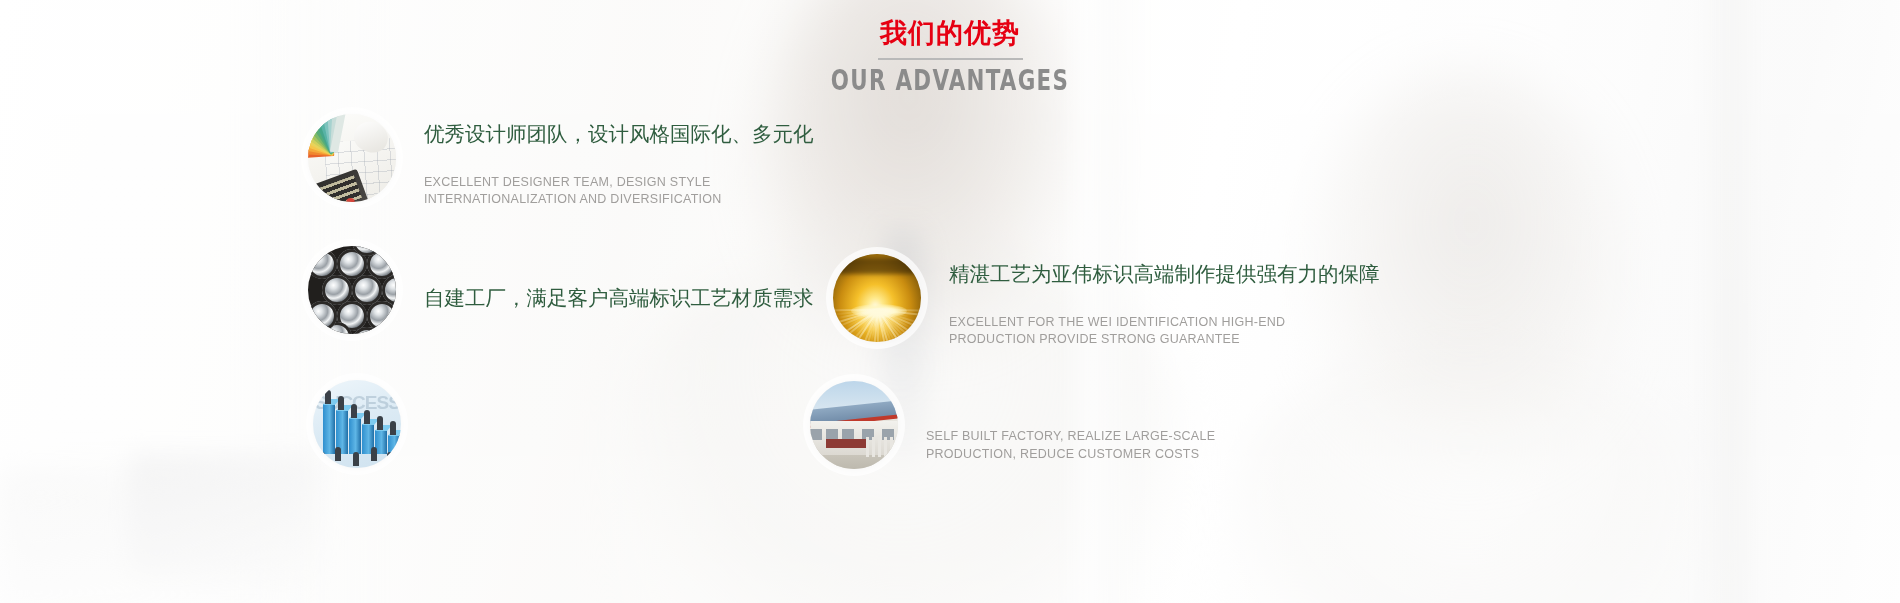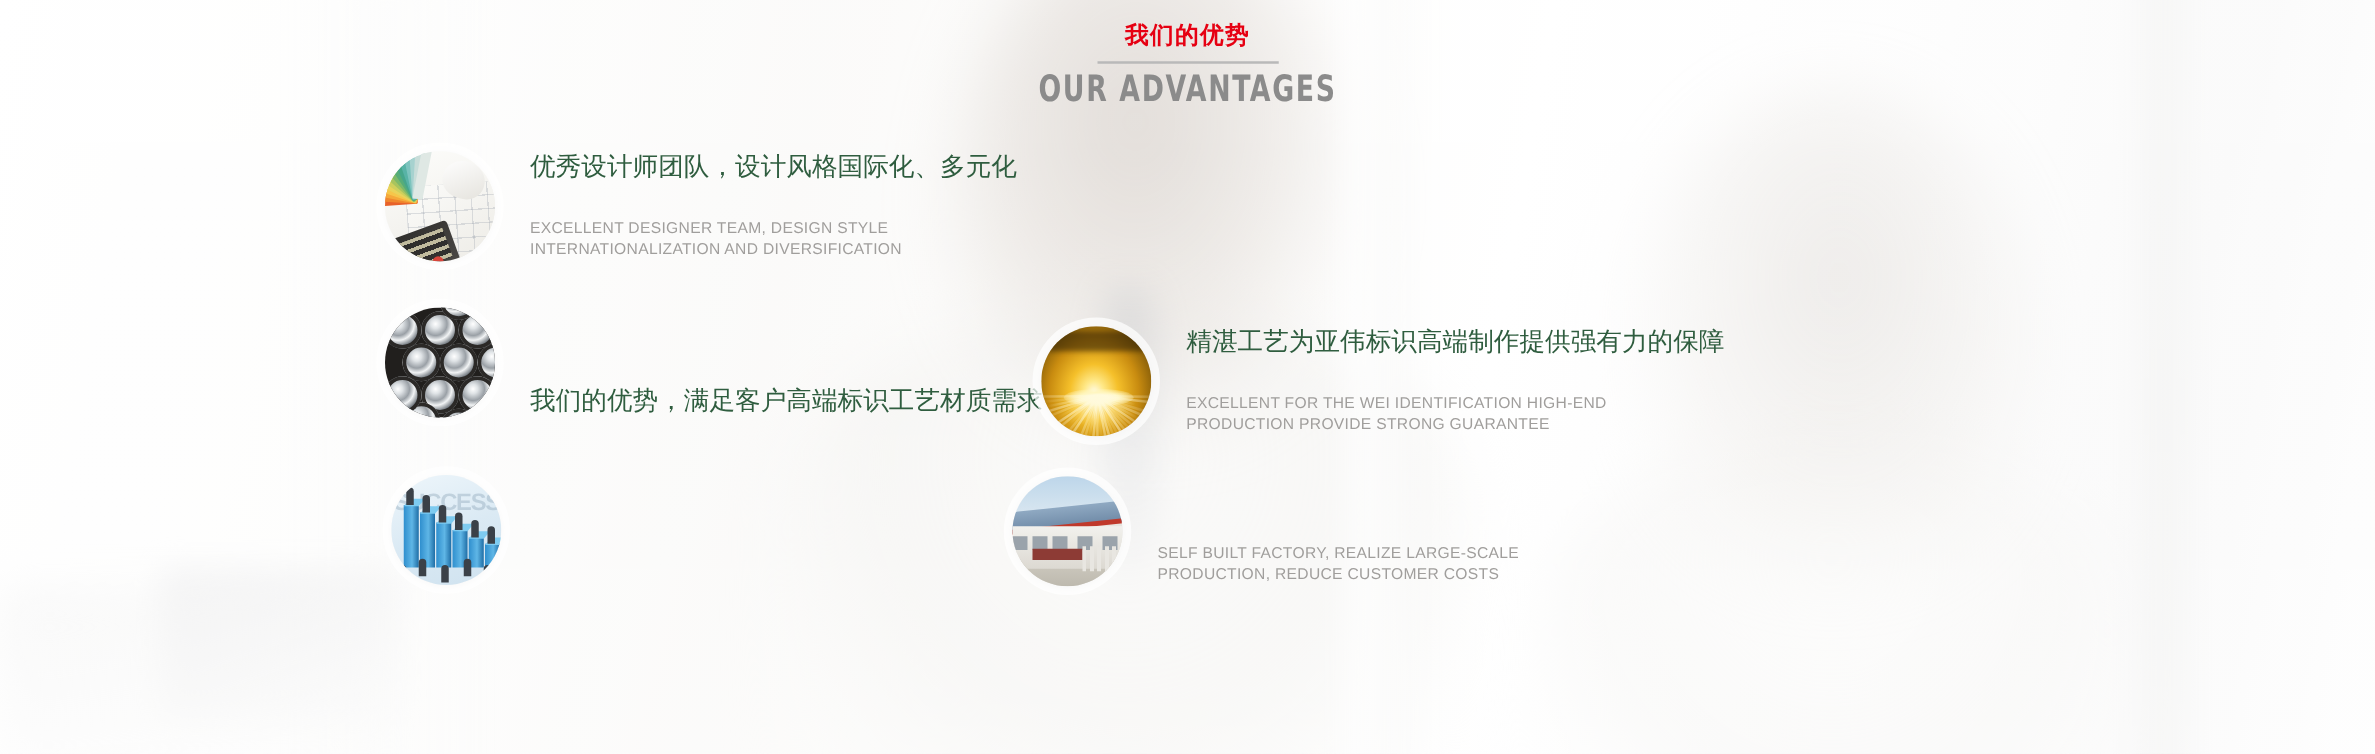--- a/index.html
+++ b/index.html
@@ -42,28 +42,28 @@
   .col-3{left:235px;top:-20px;width:150px;height:660px;
     background:linear-gradient(90deg,rgba(255,255,255,0),rgba(249,249,248,.7),rgba(255,255,255,0));filter:blur(12px);}
   .desk{left:0;top:470px;width:300px;height:150px;
     background:linear-gradient(170deg,rgba(238,238,238,.7),rgba(250,250,250,.2));filter:blur(16px);}
   .laptop{left:130px;top:455px;width:190px;height:120px;border-radius:6px;
     background:linear-gradient(160deg,rgba(228,228,229,.75),rgba(246,246,246,.25));filter:blur(11px);}
   .veil{inset:0;background:linear-gradient(180deg,rgba(255,255,255,.52),rgba(255,255,255,.46) 55%,rgba(255,255,255,.55));}
 
   
   #header{position:absolute;left:0;top:18px;width:1900px;text-align:center;}
-  #title-cn{font-size:19px;font-weight:700;letter-spacing:1px;line-height:1.15;}
+  #title-cn{font-size:27px;font-weight:700;letter-spacing:1px;line-height:1.15;}
   #title-rule{width:145px;height:2px;margin:9px auto 5px;}
   #title-en{font-size:29px;font-weight:800;letter-spacing:1.6px;
     transform:scaleX(.82);transform-origin:center;line-height:1.1;
     font-family:"DejaVu Sans Condensed","Liberation Sans Narrow","Liberation Sans",sans-serif;}
 
   
-  .feature{position:absolute;display:flex;align-items:flex-end;}
+  .feature{position:absolute;display:flex;align-items:center;}
   .circle{width:88px;height:88px;border-radius:50%;flex:0 0 88px;overflow:hidden;position:relative;
     box-shadow:0 0 0 7px rgba(255,255,255,.72),0 1px 5px rgba(120,120,120,.17);}
   .ftext{margin-left:28px;padding-top:15px;}
   .f-cn{font-size:20.5px;font-weight:400;line-height:1.25;white-space:nowrap;}
   .f-en{font-size:12.5px;line-height:1.42;margin-top:27px;letter-spacing:.25px;max-width:380px;}
 
   
   .art{position:absolute;inset:0;}
   
   .art-swatch{background:linear-gradient(160deg,#fdfdfb 0%,#f4f3ef 55%,#e9e8e2 100%);}
@@ -186,21 +186,21 @@
         <i style="left: 59px; top: 55px;"></i>
         <i style="left: 44px; top: -20px;"></i>
         <i style="left: 14px; top: 76px;"></i>
         <i style="left: 74px; top: 76px;"></i>
         <i style="left: 44px; top: 81px;"></i>
         <i style="left: -1px; top: 3px;"></i>
         <i style="left: -1px; top: 55px;"></i>
       </div>
   </div>
   <div class="ftext">
-    <div class="f-cn" style="color: rgb(47, 93, 63);">我们的优势，满足客户高端标识工艺材质需求</div>
+    <div class="f-cn" style="color: rgb(47, 93, 63);">自建工厂，满足客户高端标识工艺材质需求</div>
   </div>
 </div>
 
 <div class="feature" id="f2" style="left:833px;top:246px;">
   <div class="circle">
     <div class="art art-weld" id="weld">
       <div class="weld-bar"></div>
         <div class="weld-core"></div>
     <div class="spark" style="transform: rotate(-95deg); height: 26px; opacity: 0.45;"></div>
         <div class="spark" style="transform: rotate(-89.4deg); height: 57.9759px; opacity: 0.61;"></div>

